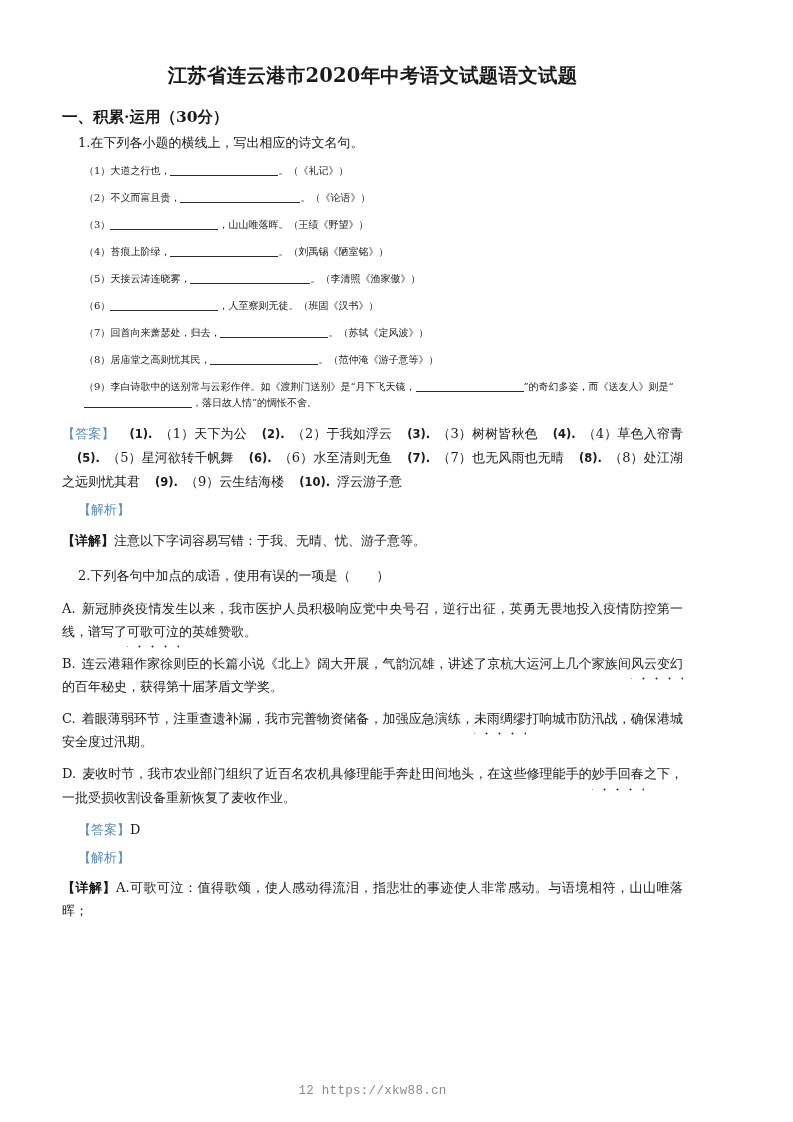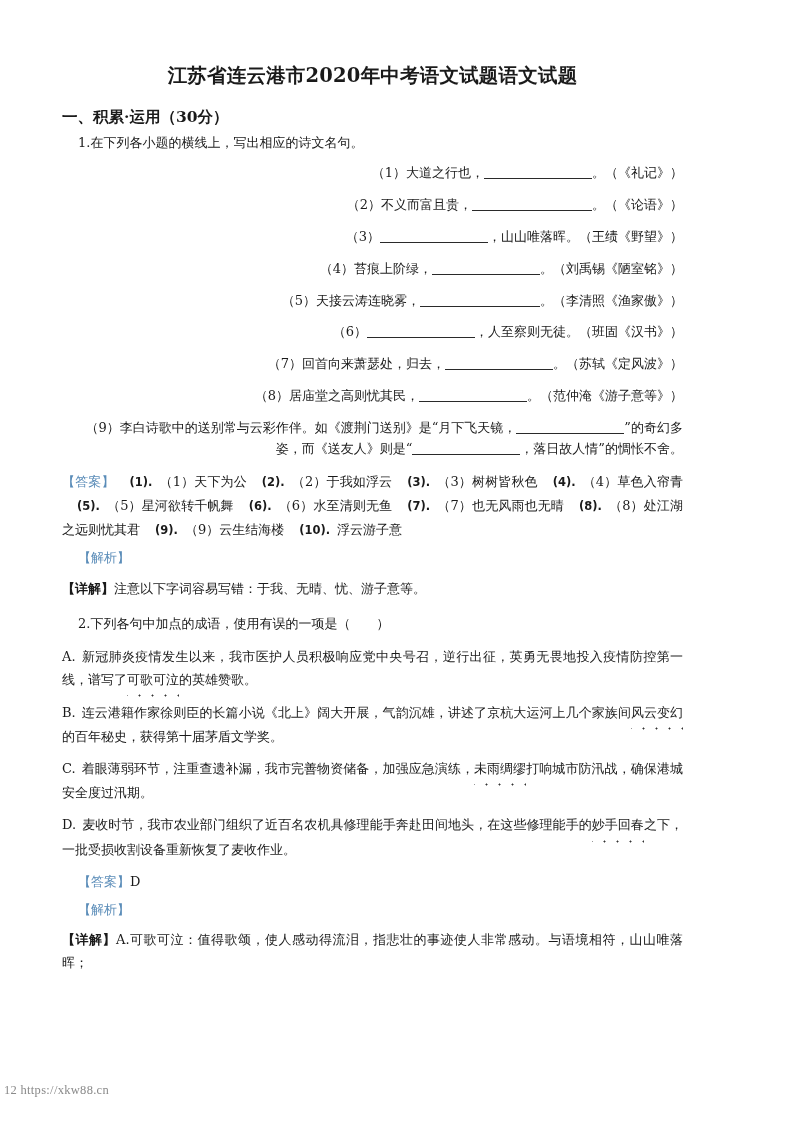--- a/index.html
+++ b/index.html
@@ -40,25 +40,24 @@
     line-height: 1.5;
   }
 
   .q-stem {
     font-size: 13px;
     line-height: 1.6;
     margin: 0 0 10px 16px;
   }
 
   .blank-item {
-    font-size: 13px;
+    font-size: 10px;
     line-height: 1.6;
     margin: 0 0 11px 0;
     padding-left: 22px;
-    text-align: right;
   }
 
   .fill {
     display: inline-block;
     border-bottom: 1px solid #2a2a2a;
     height: 0.95em;
     vertical-align: -2px;
   }
   .fill-w1 { width: 108px; }
   .fill-w2 { width: 120px; }
@@ -70,21 +69,20 @@
     text-align: justify;
   }
   .opt .opt-letter {
     margin-right: 6px;
   }
 
   
   .dotted {
     position: relative;
     display: inline-block;
-    font-family: Liberation Mono, monospace;
   }
   .dotted::after {
     content: "";
     position: absolute;
     left: 0;
     right: 0;
     bottom: -5px;
     height: 3px;
     background-image: radial-gradient(circle, #333 0.9px, transparent 1.1px);
     background-size: 13px 3px;
@@ -125,21 +123,22 @@
     line-height: 1.8;
     margin: 6px 0 0 0;
     text-align: justify;
   }
 
   .watermark {
     position: absolute;
     left: 4px;
     right: 0;
     bottom: 24px;
-    font-family: Liberation Serif, serif;
+    text-align: center;
+    font-family: Liberation Mono, monospace;
     font-size: 12.5px;
     color: #8a8a8a;
     letter-spacing: 0.3px;
   }
 </style>
 </head>
 <body>
 
 <div class="page">
 

